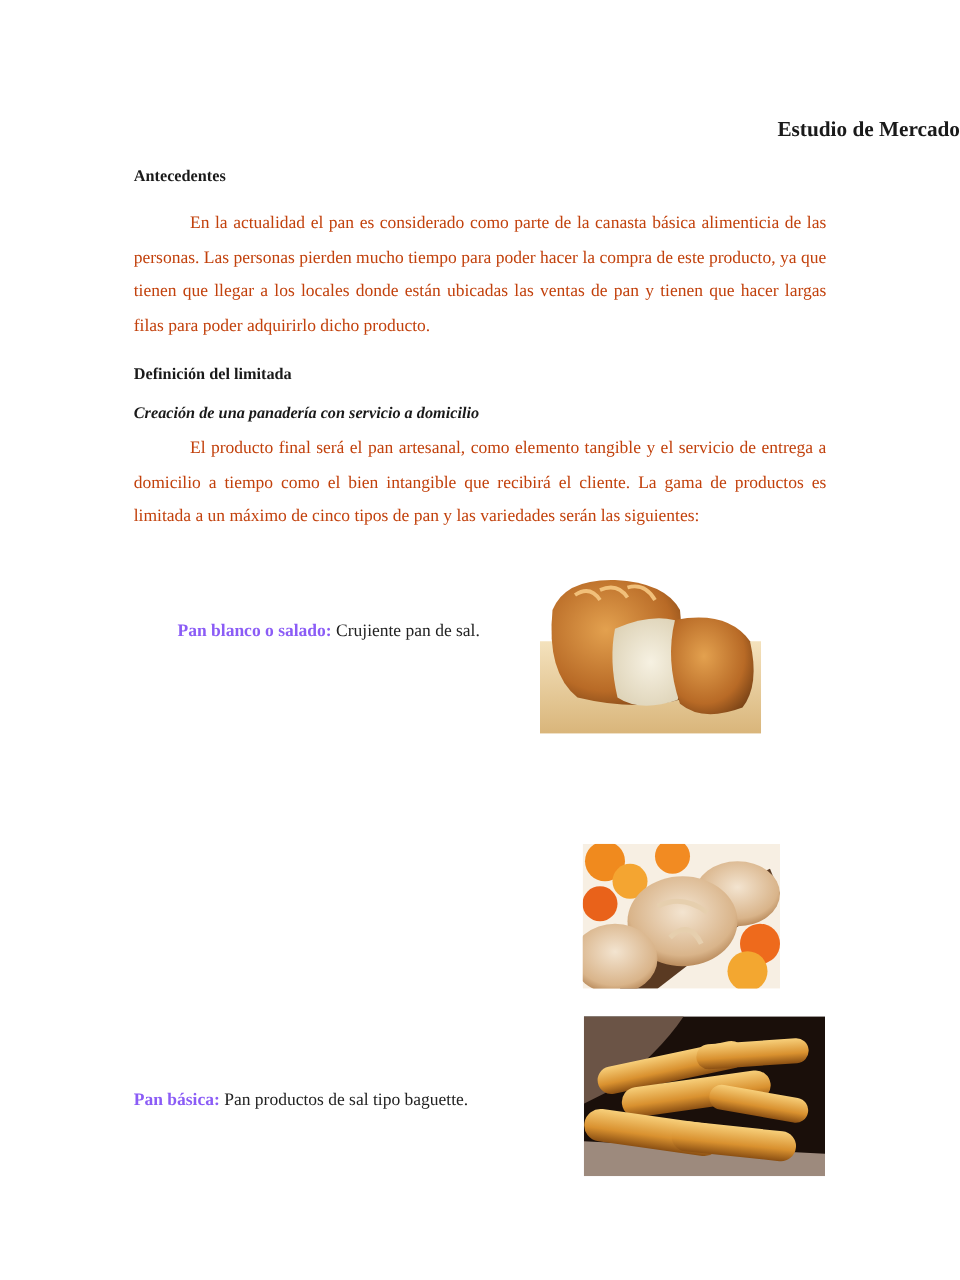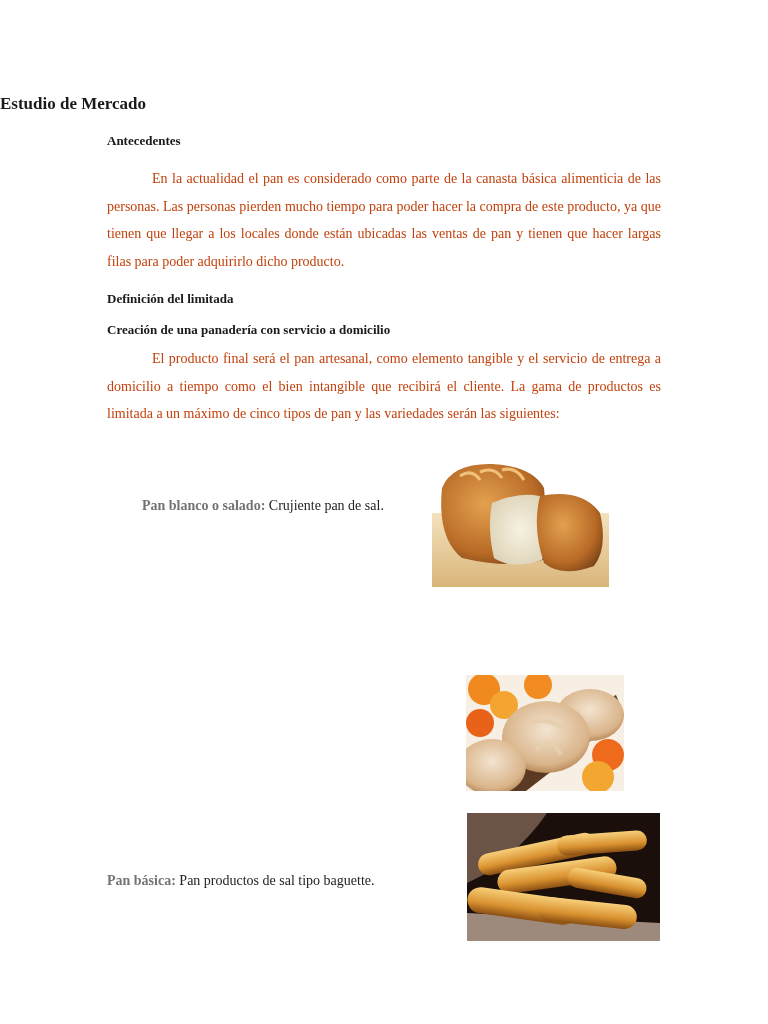--- a/index.html
+++ b/index.html
@@ -18,21 +18,21 @@
   .page {
     position: absolute;
     left: 0; top: 0;
     width: 768px; height: 1024px;
     background: #ffffff;
   }
   .title {
     position: absolute;
     left: 0; width: 768px;
     top: 93px;
-    text-align: left;
+    text-align: right;
     font-weight: bold;
     font-size: 17px;
     line-height: 22px;
   }
   .heading {
     position: absolute;
     left: 107px;
     font-weight: bold;
     font-size: 13px;
     line-height: 22px;
@@ -49,41 +49,41 @@
     color: #c2410c;
     margin: 0;
   }
   .item {
     position: absolute;
     font-size: 14px;
     line-height: 20px;
     white-space: nowrap;
     color: #222;
   }
-  .item b { color: #737373; }
+  .item b { color: #8b5cf6; }
   .photo {
     position: absolute;
     overflow: hidden;
   }
   .photo svg { display: block; width: 100%; height: 100%; }
 </style>
 </head>
 <body>
 
 <div class="page">
 
   <div class="title">Estudio de Mercado</div>
 
   <div class="heading" style="top:130px;">Antecedentes</div>
 
   <p class="para" style="top:165px;">En la actualidad el pan es considerado como parte de la canasta básica alimenticia de las personas.  Las personas pierden mucho tiempo para poder hacer la compra de este producto, ya que tienen que llegar a los locales donde están ubicadas las ventas de pan y tienen que hacer largas filas para poder adquirirlo dicho producto.</p>
 
   <div class="heading" style="top:288px;">Definición del limitada</div>
 
-  <div class="heading" style="top:319px;">Creación de una panadería con servicio a domicilio</div>
+  <div class="heading" style="top:319px;font-style:italic;">Creación de una panadería con servicio a domicilio</div>
 
   <p class="para" style="top:345px;">El producto final será el pan artesanal, como elemento tangible y el servicio de entrega a domicilio a tiempo como el bien intangible que recibirá el cliente.  La gama de productos es limitada a un máximo de cinco tipos de pan y las variedades serán las siguientes:</p>
 
   <div class="item" style="left:142px; top:496px;">
     <b>Pan blanco o salado:</b>
     <span>Crujiente pan de sal.</span>
   </div>
   <div class="photo" style="left:432px; top:458px; width:177px; height:129px;">
     <svg viewBox="0 0 177 129" preserveAspectRatio="none">
       <defs>

